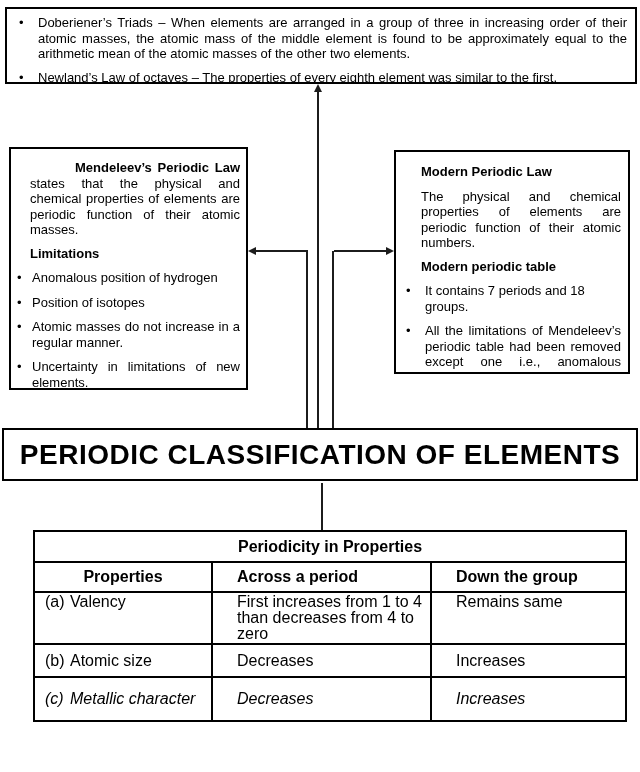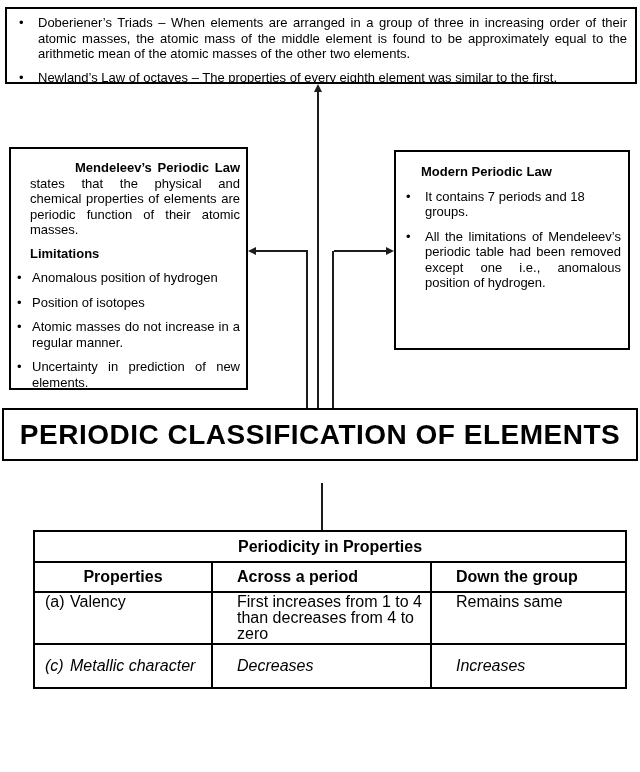--- a/index.html
+++ b/index.html
@@ -21,28 +21,28 @@
   .bullet-text {flex:1; }
 
   
   .left-box {left:9px; top:147px; width:239px; height:243px; padding:11px 6px 0 4px;}
   .indent {margin:0 0 8px 15px;}
   .left-box .bullet-row, .right-box .bullet-row {margin-bottom:9px;}
   .left-box .bullet-dot, .right-box .bullet-dot {flex:0 0 15px; padding-left:2px;}
   .subhead {font-weight:bold; margin:0 0 9px 15px;}
 
   
-  .right-box {left:394px; top:150px; width:236px; height:200px; padding:12px 7px 0 6px;}
+  .right-box {left:394px; top:150px; width:236px; height:224px; padding:12px 7px 0 6px;}
   .right-box .indent {margin-left:19px;}
   .right-box .subhead {margin-left:19px;}
   .right-box .bullet-dot {flex:0 0 19px; padding-left:4px;}
 
   
   .banner {
-    left:2px; top:408px; width:636px; height:53px;
+    left:2px; top:428px; width:636px; height:53px;
     border-width:2.5px;
     display:flex; align-items:center; justify-content:center;
   }
   .banner-title {font-size:28px; font-weight:bold; letter-spacing:0.5px; white-space:nowrap;}
 
   
   .vline {position:absolute; width:2px; background:#1c1c1c;}
   .hline {position:absolute; height:2px; background:#1c1c1c;}
   .arr {position:absolute; width:0; height:0;}
   .arr-up    {border-left:4px solid transparent; border-right:4px solid transparent; border-bottom:8px solid #1c1c1c;}
@@ -95,26 +95,28 @@
     <div class="bullet-row">
       <span class="bullet-dot">•</span>
       <span class="bullet-text just">Position of isotopes</span>
     </div>
     <div class="bullet-row">
       <span class="bullet-dot">•</span>
       <span class="bullet-text just">Atomic masses do not increase in a regular manner.</span>
     </div>
     <div class="bullet-row">
       <span class="bullet-dot">•</span>
-      <span class="bullet-text just">Uncertainty in prediction of new elements.</span>
+      <span class="bullet-text just">Uncertainty in limitations of new elements.</span>
     </div>
   </div>
 
   <div class="box right-box txt">
     <p class="subhead">Modern Periodic Law</p>
+    <p class="indent just">The physical and chemical properties of elements are periodic function of their atomic numbers.</p>
+    <p class="subhead">Modern periodic table</p>
     <div class="bullet-row">
       <span class="bullet-dot">•</span>
       <span class="bullet-text">It contains 7 periods and 18 groups.</span>
     </div>
     <div class="bullet-row">
       <span class="bullet-dot">•</span>
       <span class="bullet-text just">All the limitations of Mendeleev’s periodic table had been removed except one i.e., anomalous position of hydrogen.</span>
     </div>
   </div>
 
@@ -149,20 +151,25 @@
       <tr>
         <td class="t-head c1">Properties</td>
         <td class="t-head c2">Across a period</td>
         <td class="t-head c3">Down the group</td>
       </tr>
       <tr class="row-a">
         <td class="t-cell t-prop"><span class="prop-label">(a)</span><span>Valency</span></td>
         <td class="t-cell">First increases from 1 to 4 than decreases from 4 to zero</td>
         <td class="t-cell">Remains same</td>
       </tr>
+      <tr class="row-b">
+        <td class="t-cell t-prop"><span class="prop-label">(b)</span><span>Atomic size</span></td>
+        <td class="t-cell">Decreases</td>
+        <td class="t-cell">Increases</td>
+      </tr>
       <tr class="row-c">
         <td class="t-cell t-prop"><span class="prop-label">(c)</span><span>Metallic character</span></td>
         <td class="t-cell">Decreases</td>
         <td class="t-cell">Increases</td>
       </tr>
     </tbody>
   </table>
 
 </div>
 

